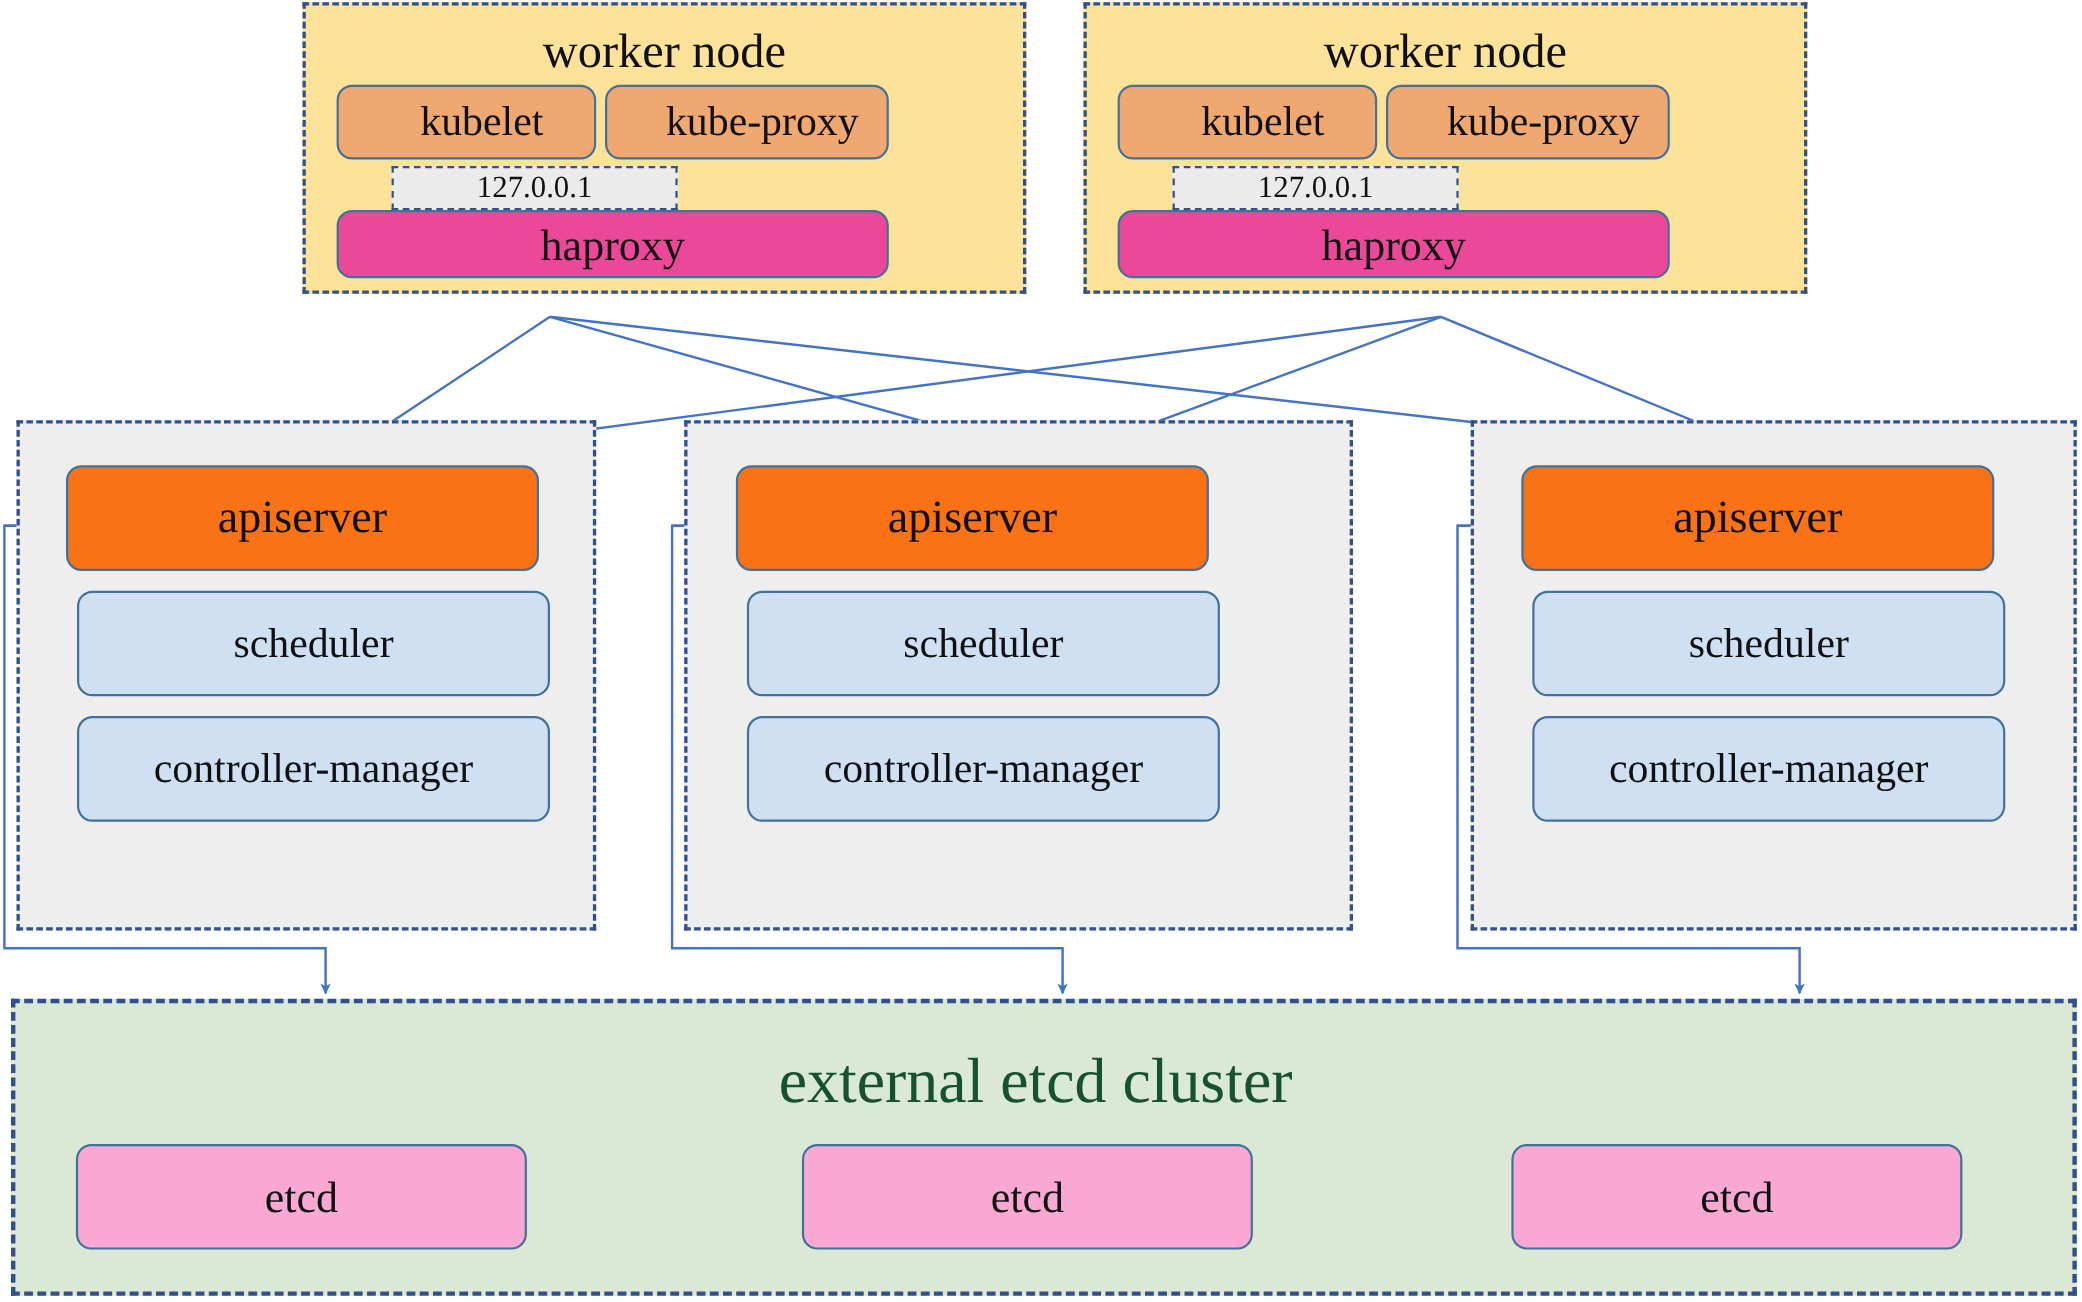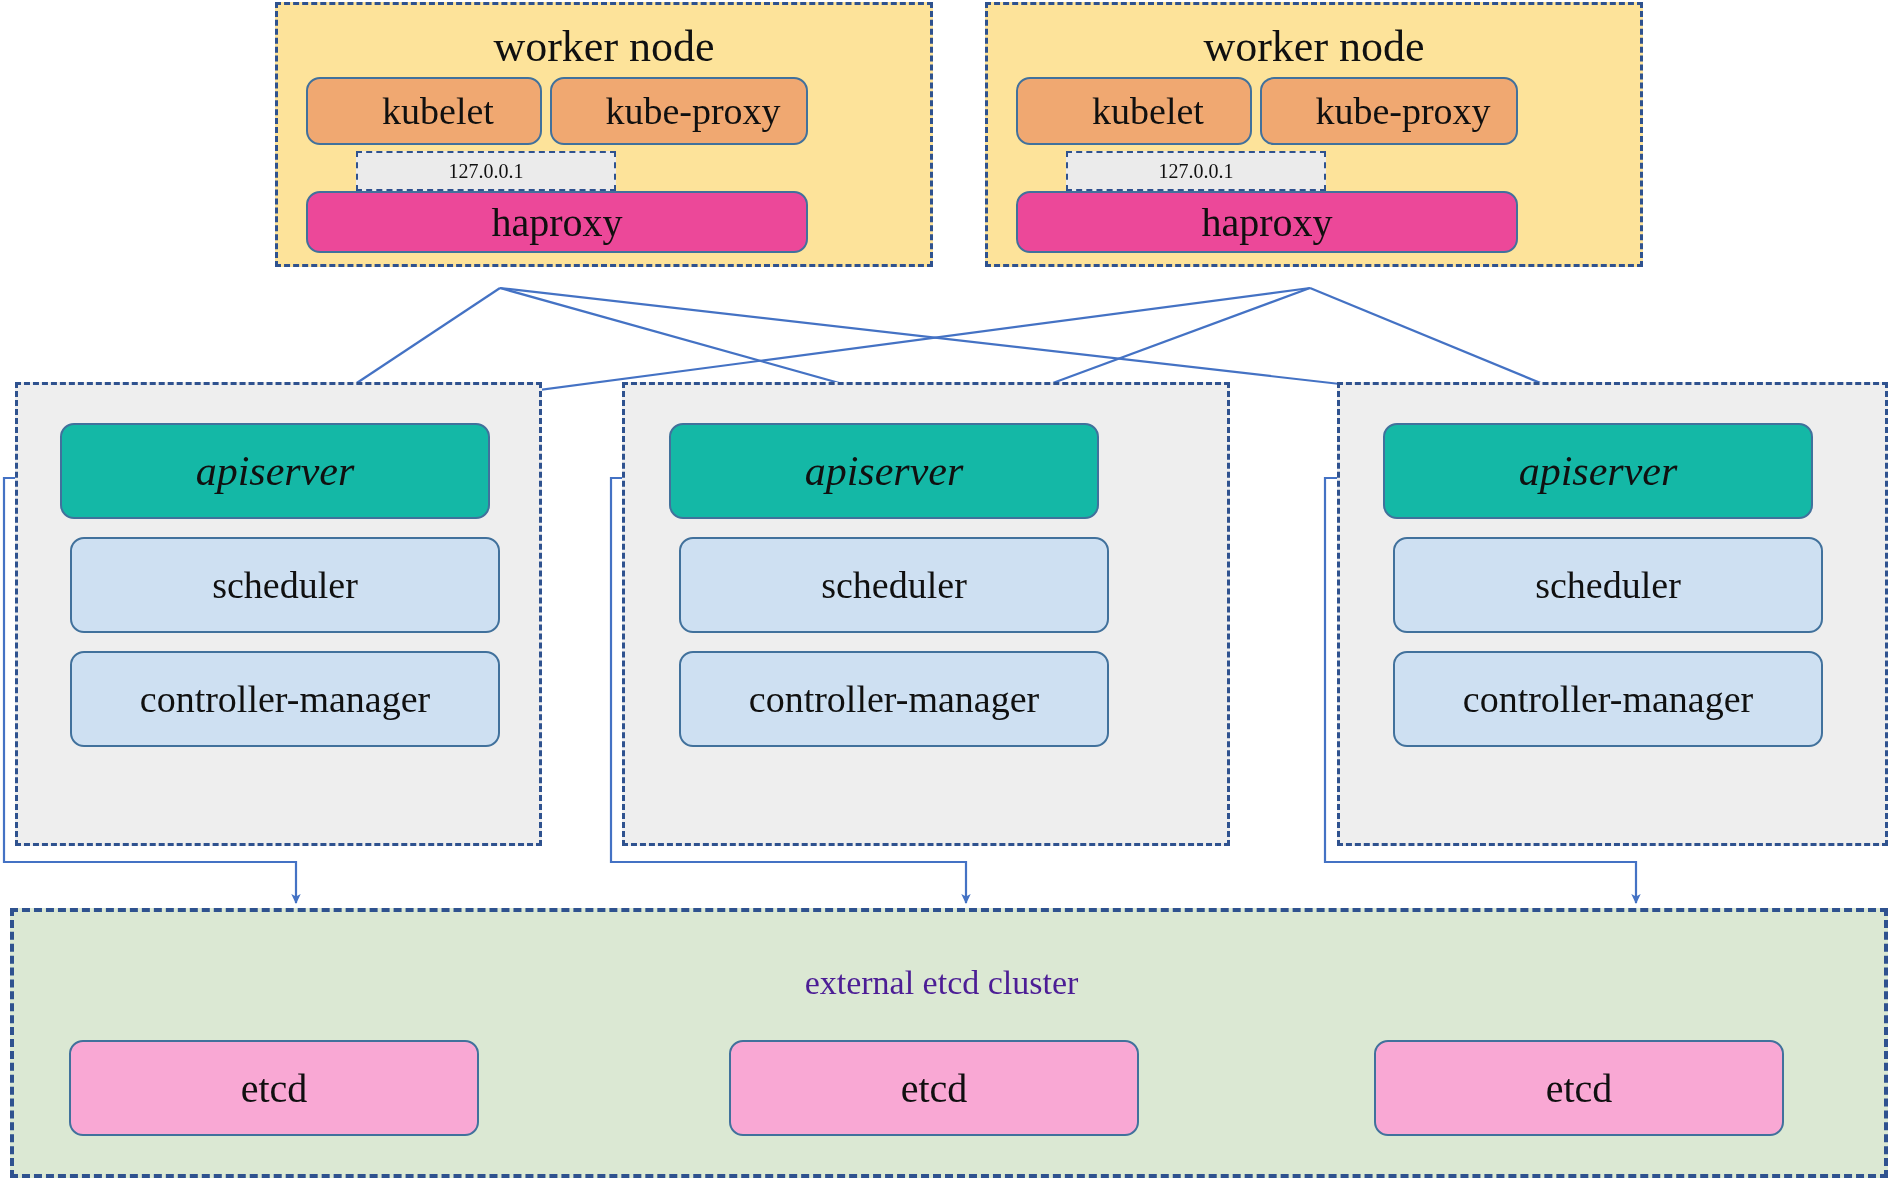--- a/index.html
+++ b/index.html
@@ -27,49 +27,49 @@
   .chip{
     position:absolute;box-sizing:border-box;
     border:2px solid #41719c;
     border-radius:14px;
     display:flex;align-items:center;justify-content:center;
     text-align:center;
     color:#101010;
   }
   .chip-orange{background:#f0a871;padding-left:28px;}
   .chip-peach{background:#ec4899;}
-  .chip-blue-dark{background:#14b8a6;font-style:italic;}
+  .chip-blue-dark{background:#f97316;}
   .chip-blue-light{background:#cee0f2;margin-left:10px;}
   .chip-green{background:#f9a8d4;}
 
   
   .loopback{
     position:absolute;box-sizing:border-box;
     background:#ebebeb;
     border:2px dashed #2f528f;
     display:flex;align-items:center;justify-content:center;
-    font-size:20px;color:#101010;
+    font-size:28px;color:#101010;
   }
 
   
   .control-plane{
     background:#eeeeee;
     border:3px dashed #2f528f;
     box-sizing:border-box;
   }
 
   
   .etcd-cluster{
     background:#dbe8d3;
     border:4px dashed #2f528f;
     box-sizing:border-box;
   }
   .etcd-title{
     position:absolute;left:0;right:15px;top:38px;
-    text-align:center;font-size:34px;line-height:66px;color:#4c1d95;
+    text-align:center;font-size:58px;line-height:66px;color:#14532d;
   }
 
   
   #wires{position:absolute;left:0;top:0;width:1893px;height:1184px;
          pointer-events:none;}
 </style>
 </head>
 <body>
 
 <div id="stage">

